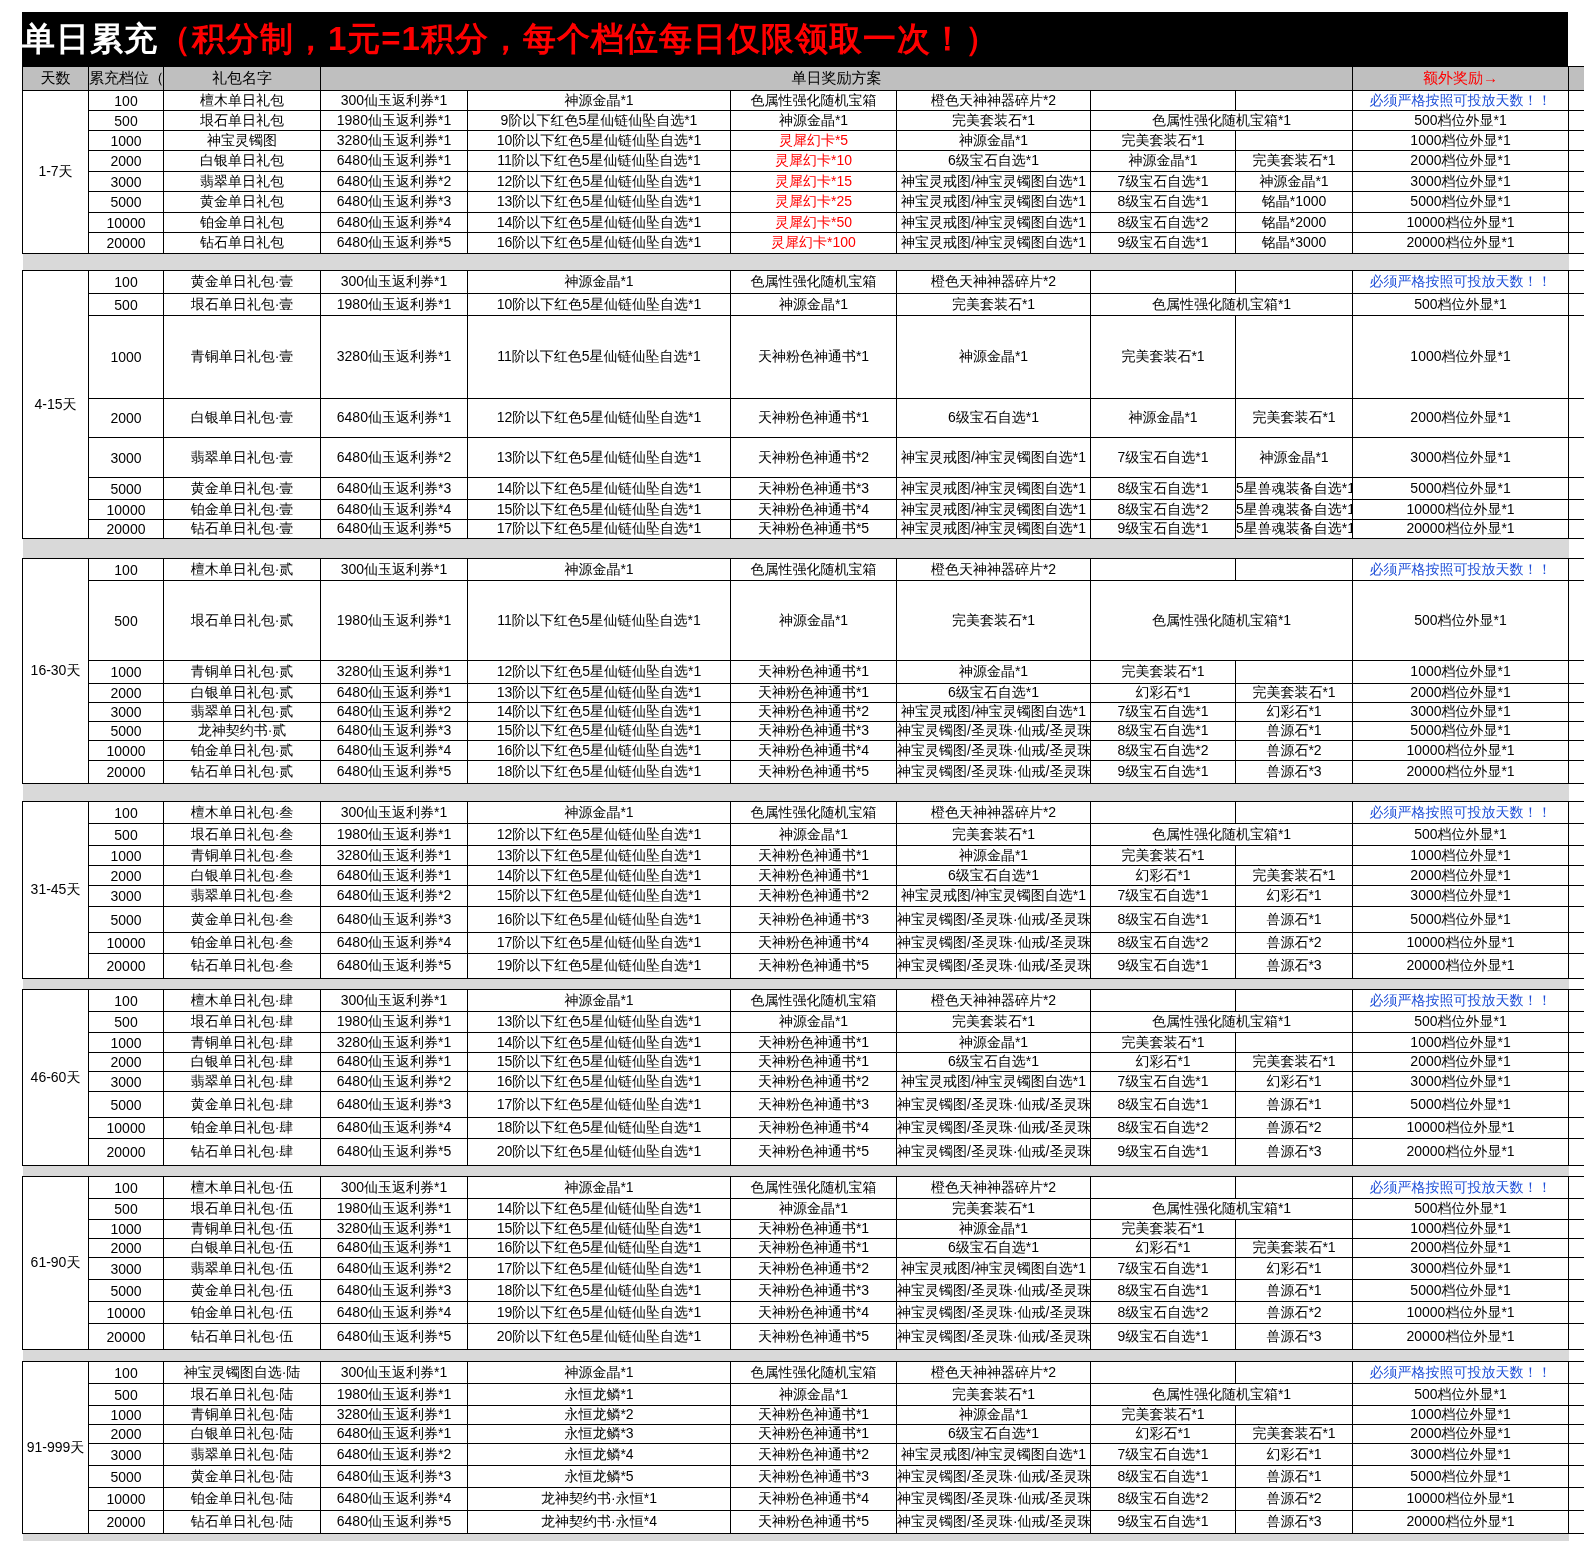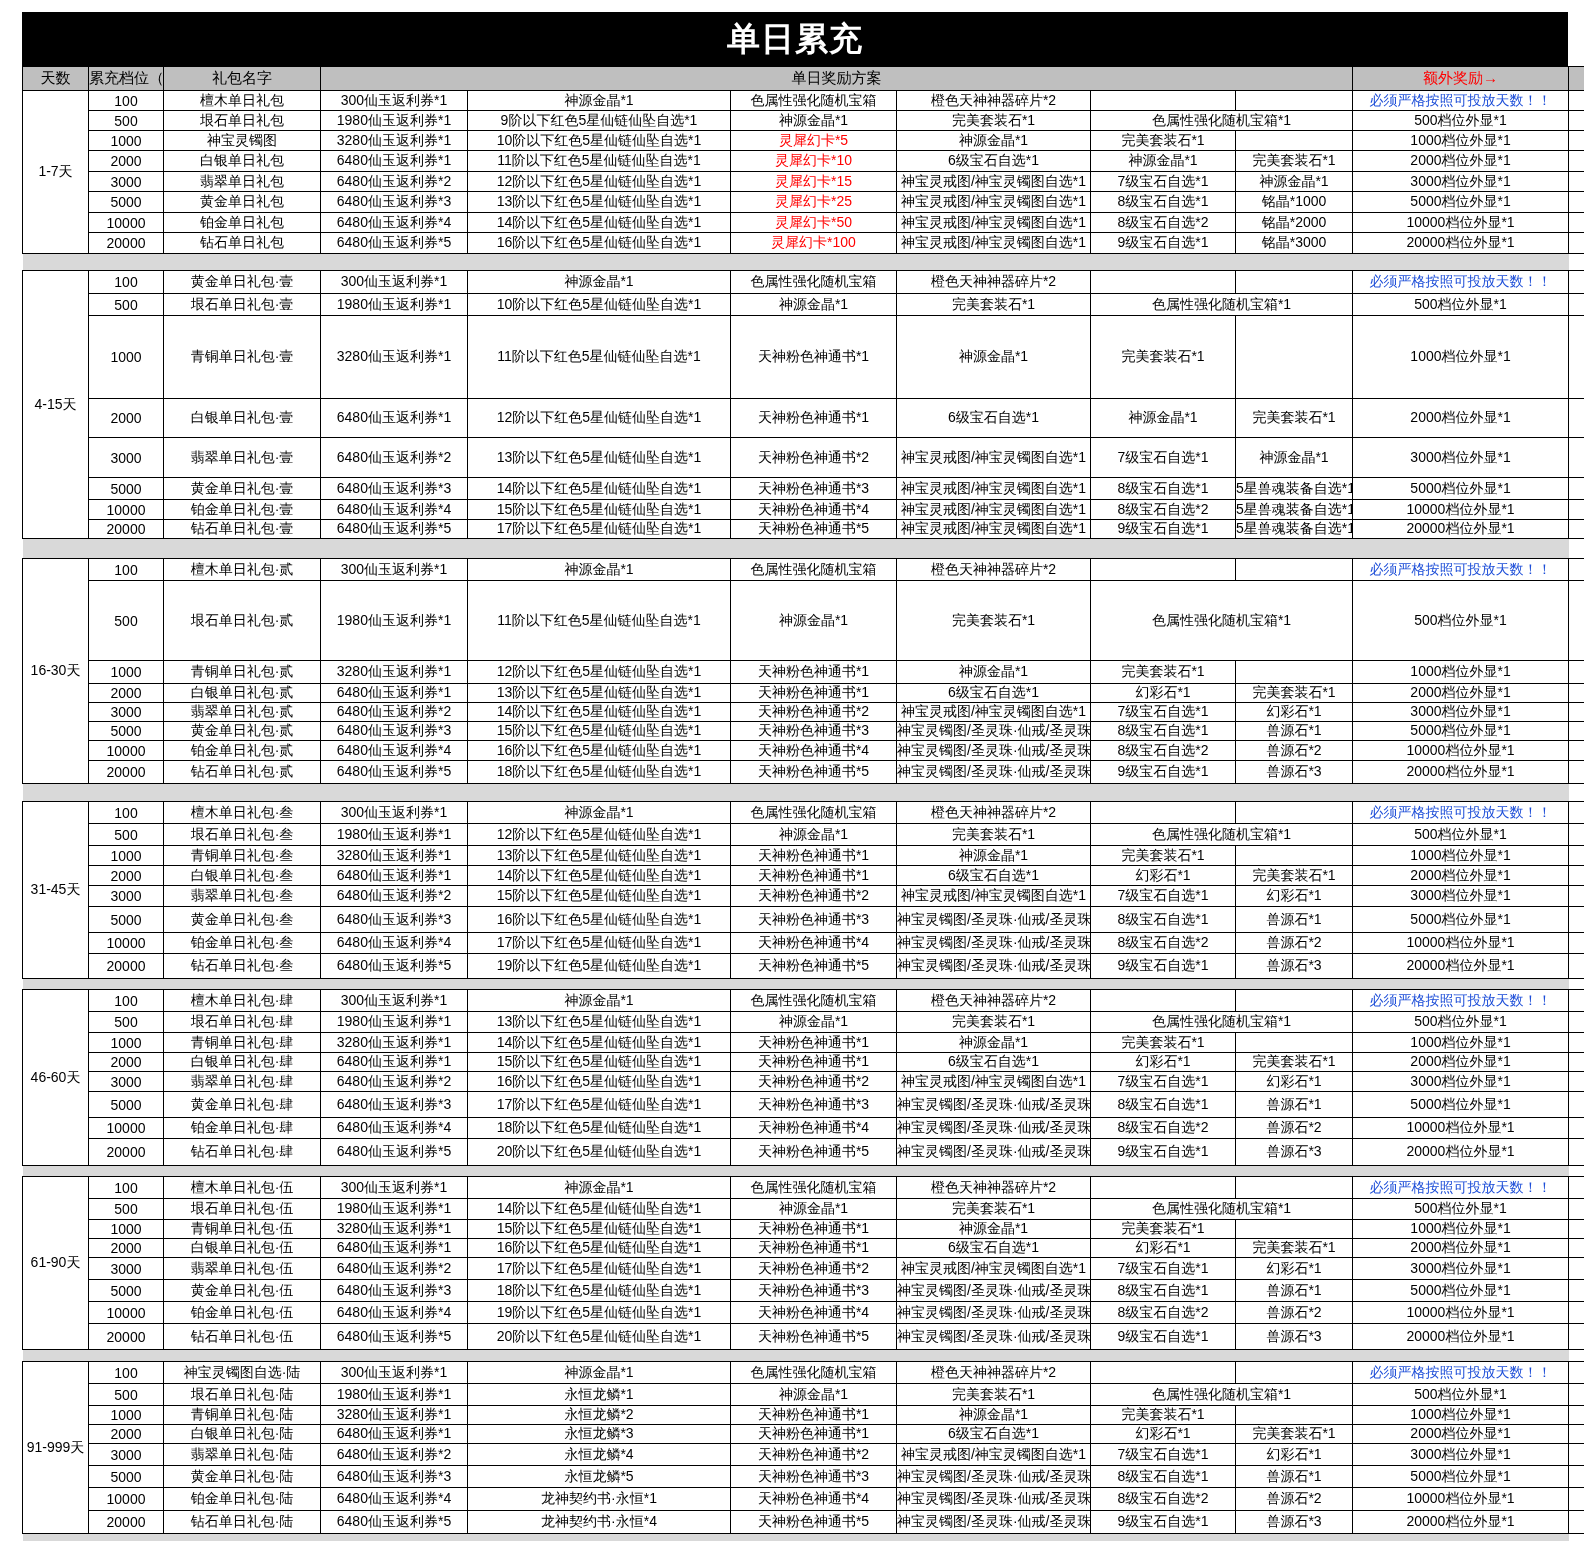--- a/index.html
+++ b/index.html
@@ -1,20 +1,20 @@
 <!DOCTYPE html>
 <html><head>
 <meta charset="utf-8">
 <style>
   html,body{margin:0;padding:0;background:#ffffff;}
   body{width:1584px;height:1541px;position:relative;overflow:hidden;
        font-family:"Liberation Sans",sans-serif;color:#000;}
   .sheet{position:absolute;left:22px;top:12px;width:1562px;}
   .titlebar{width:1546px;height:54px;background:#000000;display:flex;
-            align-items:center;justify-content:center;white-space:nowrap;overflow:hidden;}
+            align-items:center;justify-content:flex-start;white-space:nowrap;overflow:hidden;}
   .titlebar .t-main{color:#ffffff;font-size:33px;font-weight:bold;letter-spacing:1px;}
   .titlebar .t-note{color:#ff0000;font-size:33px;font-weight:bold;letter-spacing:1px;}
   table.grid{border-collapse:collapse;table-layout:fixed;width:1562px;}
   table.grid th,table.grid td{border:1px solid #000;padding:0;overflow:hidden;
        white-space:nowrap;text-align:center;vertical-align:middle;
        font-size:14px;font-weight:normal;background:#fff;}
   table.grid th{background:#bfbfbf;font-size:15px;height:23px;}
   th.extra-h{color:#ff0000;font-weight:bold;}
   th.sliver-h{background:#ffffff;border:0;}
   td.red, th.red{color:#ff0000;font-weight:bold;}
@@ -22,20 +22,21 @@
   tr.spacer td{border:0;background:#d9d9d9;}
   tr.spacer td.sliver-sp{background:#ffffff;}
   td.days-cell{font-size:14px;}
 </style>
 </head>
 <body>
 
 <div class="sheet">
   <div class="titlebar">
     <span class="t-main">单日累充</span>
+      <span class="t-note">（积分制，1元=1积分，每个档位每日仅限领取一次！）</span>
   </div>
 
   <table class="grid">
     <colgroup>
       <col style="width:66px">
         <col style="width:75px">
         <col style="width:157px">
       <col style="width:147px">
         <col style="width:263px">
         <col style="width:166px">
@@ -311,21 +312,21 @@
           <td>14阶以下红色5星仙链仙坠自选*1</td>
           <td>天神粉色神通书*2</td>
           <td>神宝灵戒图/神宝灵镯图自选*1</td>
           <td>7级宝石自选*1</td>
           <td>幻彩石*1</td>
           <td>3000档位外显*1</td>
           <td></td>
         </tr>
         <tr style="height: 18px;">
           <td>5000</td>
-          <td>黄金单日礼包·贰</td>
+          <td>龙神契约书·贰</td>
           <td>6480仙玉返利券*3</td>
           <td>15阶以下红色5星仙链仙坠自选*1</td>
           <td>天神粉色神通书*3</td>
           <td>神宝灵镯图/圣灵珠·仙戒/圣灵珠·仙镯自选*1</td>
           <td>8级宝石自选*1</td>
           <td>兽源石*1</td>
           <td>5000档位外显*1</td>
           <td></td>
         </tr>
         <tr style="height: 20px;">

